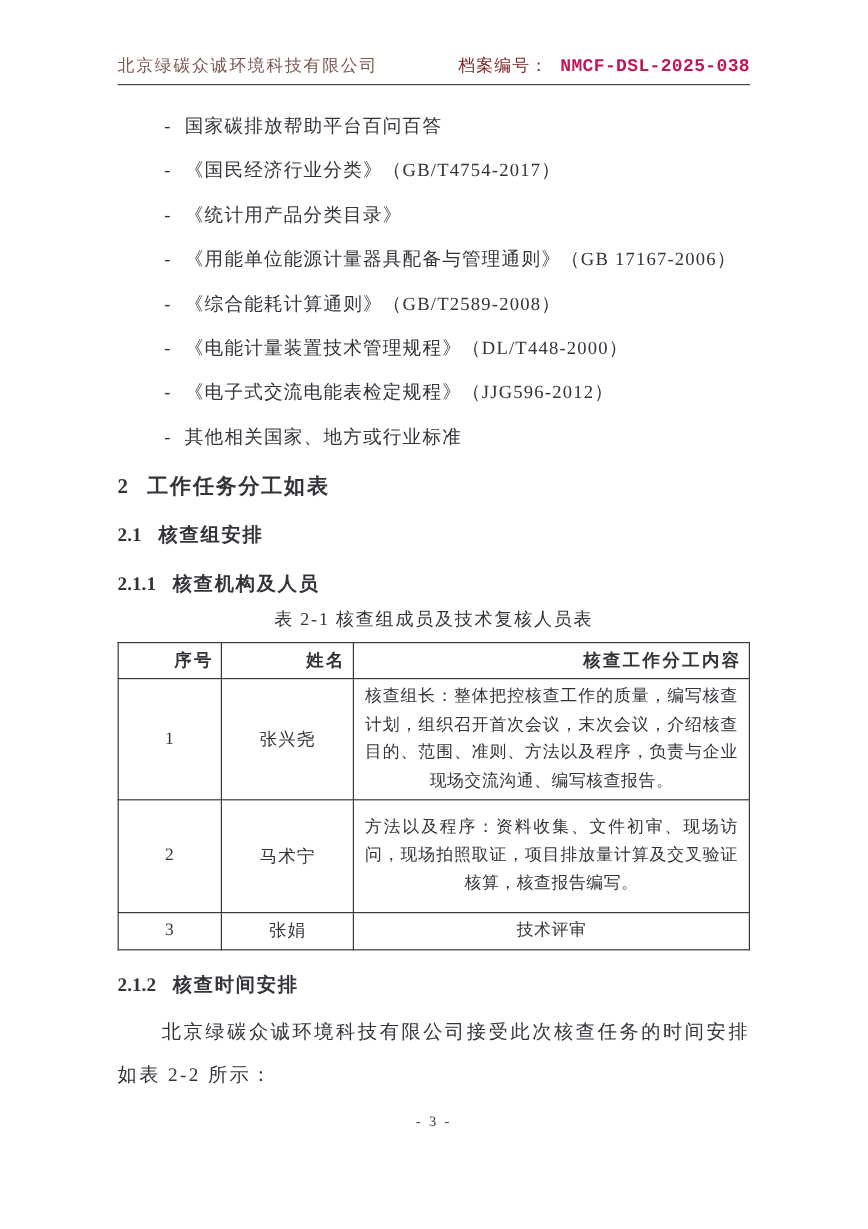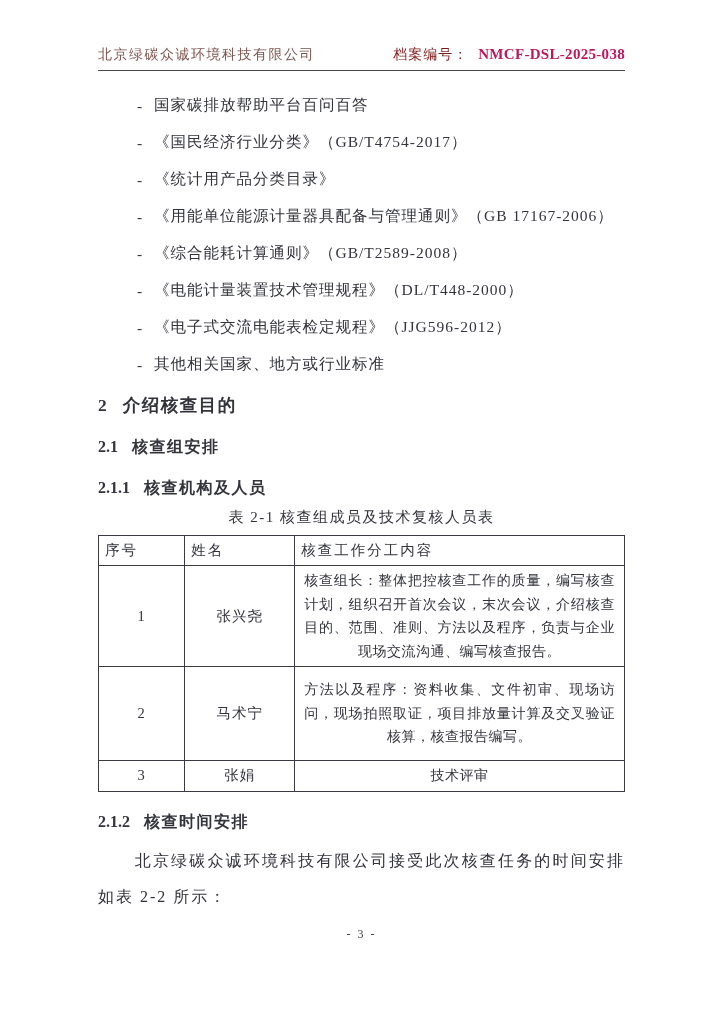--- a/index.html
+++ b/index.html
@@ -19,20 +19,21 @@
     overflow: hidden;
   }
 
   
   .doc-header {
     display: flex;
     justify-content: space-between;
     align-items: flex-end;
     padding-bottom: 6px;
     border-bottom: 1.5px solid #45464e;
+    font-family: Liberation Mono, monospace;
   }
   .doc-header .company {
     font-size: 14px;
     letter-spacing: 1.5px;
     color: #7d564e;
   }
   .doc-header .archive {
     display: flex;
     align-items: baseline;
     gap: 10px;
@@ -114,23 +115,23 @@
     table-layout: fixed;
   }
   .verify-table th, .verify-table td {
     border: 1px solid #3a3b42;
     padding: 2px 6px;
     box-sizing: border-box;
   }
   .verify-table th {
     height: 30px;
     font-size: 14.5px;
-    font-weight: normal;
+    font-weight: bold;
     letter-spacing: 2px;
-    text-align: left;
+    text-align: right;
     vertical-align: middle;
   }
   .col-no   { width: 16.4%; }
   .col-name { width: 20.9%; }
   .col-duty { width: 62.7%; }
   .verify-table td.cell-no,
   .verify-table td.cell-name {
     text-align: center;
     vertical-align: middle;
     font-size: 14.5px;
@@ -199,21 +200,21 @@
       <span class="dash">-</span>
       <span>《电子式交流电能表检定规程》（JJG596-2012）</span>
     </li>
     <li class="ref-item">
       <span class="dash">-</span>
       <span>其他相关国家、地方或行业标准</span>
     </li>
   </ul>
 
   <div class="h-sec">
-    <span class="h-num">2</span><span>介绍核查目的</span>
+    <span class="h-num">2</span><span>工作任务分工如表</span>
   </div>
 
   <div class="h-sub">
     <span class="h-num">2.1</span><span>核查组安排</span>
   </div>
 
   <div class="h-sub">
     <span class="h-num">2.1.1</span><span>核查机构及人员</span>
   </div>
 

